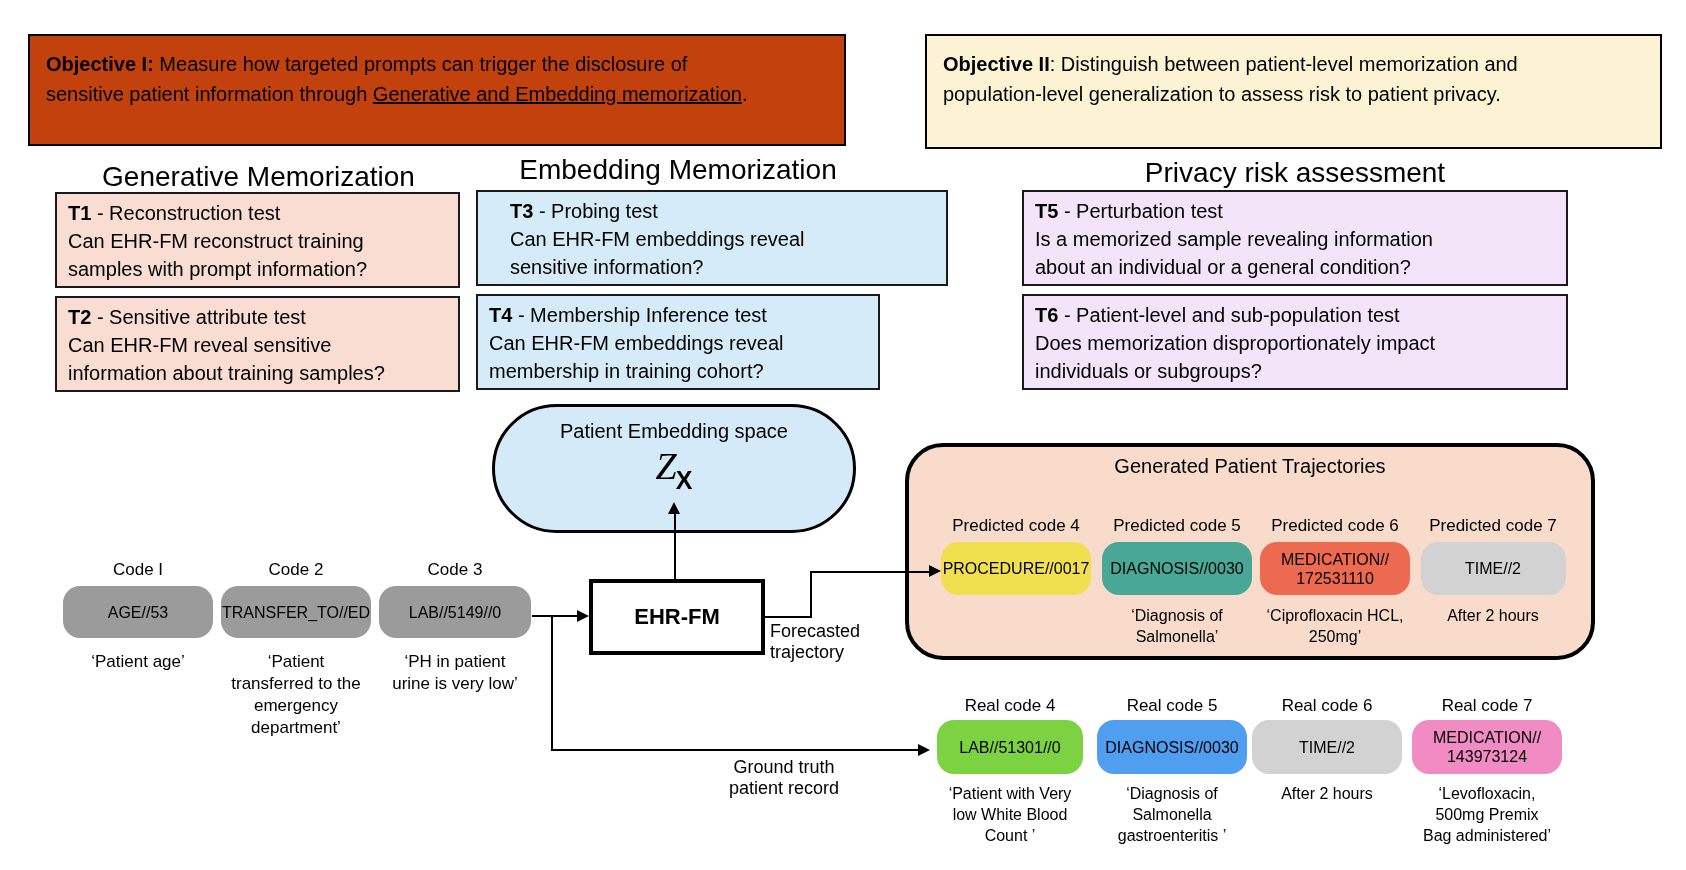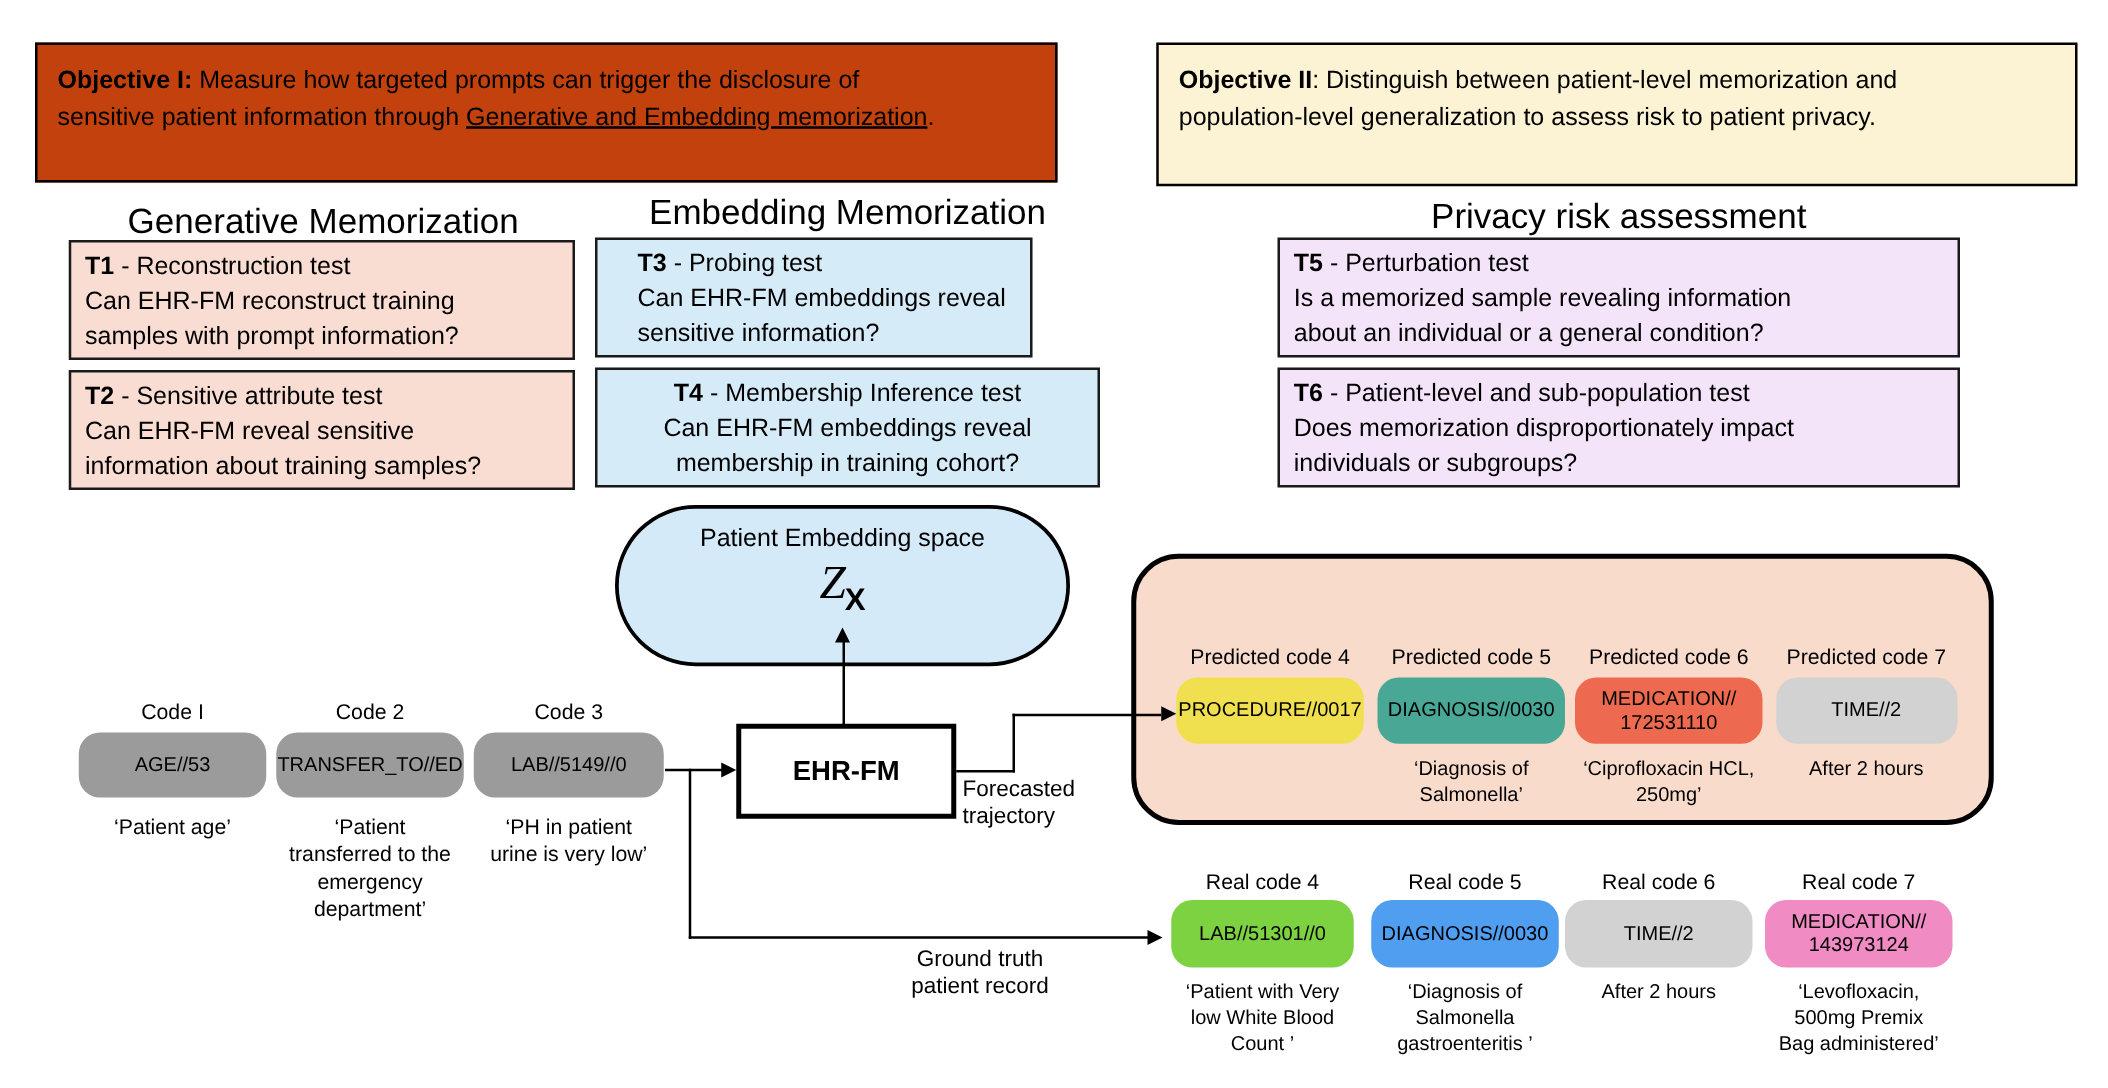--- a/index.html
+++ b/index.html
@@ -21,21 +21,21 @@
   #hdr1{left:57px;top:161px;width:403px;}
   #hdr2{left:476px;top:154px;width:404px;}
   #hdr3{left:1022px;top:157px;width:546px;}
 
   
   .tbox{position:absolute;border:2px solid #1a1a1a;box-sizing:border-box;
         padding:5px 11px;font-size:20px;line-height:28px;}
   .tbody{display:block;white-space:pre-line;}
   #t1{left:55px; top:192px;width:405px;height:96px;}
   #t2{left:55px; top:296px;width:405px;height:96px;}
-  #t3{left:476px;top:190px;width:350px;height:96px;padding-left:32px;}
+  #t3{left:476px;top:190px;width:472px;height:96px;padding-left:32px;}
   #t4{left:476px;top:294px;width:404px;height:96px;}
   #t5{left:1022px;top:190px;width:546px;height:96px;}
   #t6{left:1022px;top:294px;width:546px;height:96px;}
 
   
   #ellipse{left:492px;top:404px;width:364px;height:129px;border:3px solid #000;
            border-radius:65px;box-sizing:border-box;}
   #ellipse .etitle{margin-top:13px;text-align:center;font-size:20px;}
   #ellipse .esym{text-align:center;margin-top:1px;}
   .zchar{font-family:"Liberation Serif",serif;font-style:italic;font-size:38px;}
@@ -108,37 +108,38 @@
   <div id="hdr1" class="hdr">Generative Memorization</div>
   <div id="hdr2" class="hdr">Embedding Memorization</div>
   <div id="hdr3" class="hdr">Privacy risk assessment</div>
 
   <div id="t1" class="tbox" style="background: rgb(249, 220, 210);"><span><span class="b">T1</span><span> - Reconstruction test</span></span><span class="tbody">Can EHR-FM reconstruct training
 samples with prompt information?</span></div>
   <div id="t2" class="tbox" style="background: rgb(249, 220, 210);"><span><span class="b">T2</span><span> - Sensitive attribute test</span></span><span class="tbody">Can EHR-FM reveal sensitive
 information about training samples?</span></div>
   <div id="t3" class="tbox" style="background: rgb(214, 235, 248);"><span><span class="b">T3</span><span> - Probing test</span></span><span class="tbody">Can EHR-FM embeddings reveal
 sensitive information?</span></div>
-  <div id="t4" class="tbox" style="background: rgb(214, 235, 248); text-align: center;"><span><span class="b">T4</span><span> - Membership Inference test</span></span><span class="tbody">Can EHR-FM embeddings reveal
+  <div id="t4" class="tbox" style="background: rgb(214, 235, 248);"><span><span class="b">T4</span><span> - Membership Inference test</span></span><span class="tbody">Can EHR-FM embeddings reveal
 membership in training cohort?</span></div>
   <div id="t5" class="tbox" style="background: rgb(244, 228, 250);"><span><span class="b">T5</span><span> - Perturbation test</span></span><span class="tbody">Is a memorized sample revealing information
 about an individual or a general condition?</span></div>
   <div id="t6" class="tbox" style="background: rgb(244, 228, 250);"><span><span class="b">T6</span><span> - Patient-level and sub-population test</span></span><span class="tbody">Does memorization disproportionately impact
 individuals or subgroups?</span></div>
 
   <div id="ellipse" class="abs" style="background: rgb(213, 234, 249);">
     <div class="etitle">Patient Embedding space</div>
     <div class="esym"><span class="zchar">Z</span><span class="xchar">X</span></div>
   </div>
 
   <div id="ehrfm" class="abs">
       <span>EHR-FM</span>
     </div>
 
   <div id="trajbox" class="abs" style="background: rgb(249, 219, 203);"></div>
+  <div id="trajtitle" class="abs">Generated Patient Trajectories</div>
 
   <div id="cc1" class="codecol inputcol">
     <div class="clabel">Code I</div>
     <div class="pill" style="background: rgb(155, 155, 155);">
         <span>AGE//53</span>
       </div>
     <div class="cdesc">‘Patient age’</div>
   </div>
   <div id="cc2" class="codecol inputcol">
     <div class="clabel">Code 2</div>

